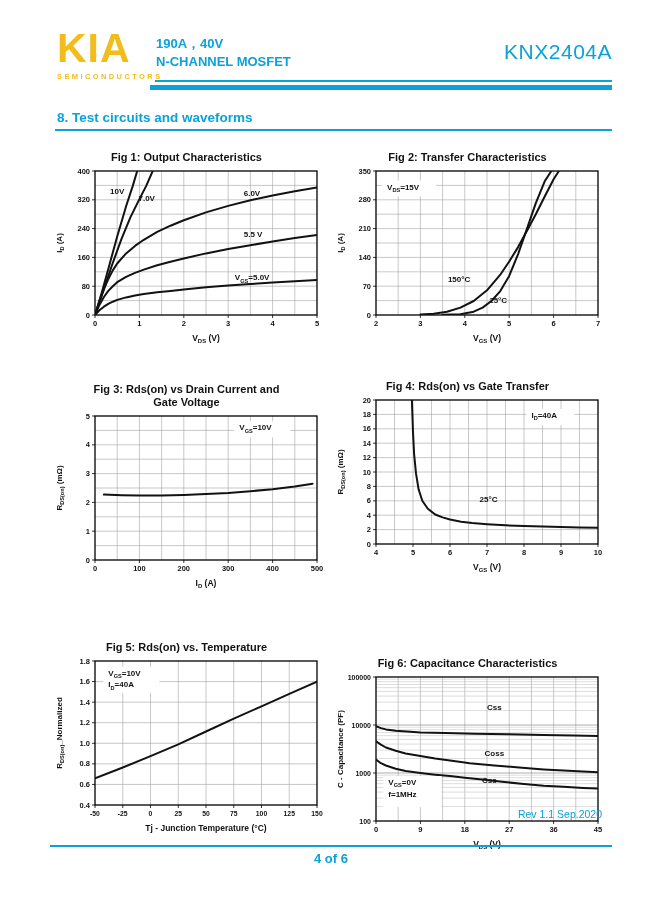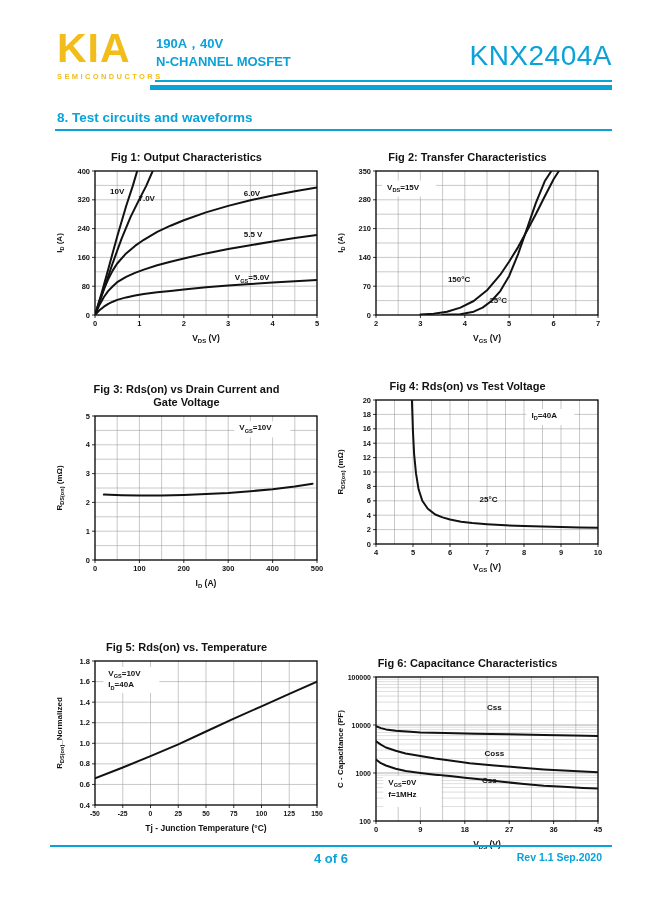--- a/index.html
+++ b/index.html
@@ -5,21 +5,21 @@
   html,body{margin:0;padding:0;}
   body{width:649px;height:917px;background:#fff;position:relative;
        font-family:"Liberation Sans",sans-serif;overflow:hidden;}
   .page{position:absolute;inset:0;}
 
   
   .hdr{position:absolute;left:57px;top:28px;right:37px;height:64px;}
   .logo{font-weight:900;font-size:41px;line-height:1;color:var(--yellow);letter-spacing:1px;}
   .logo-sub{font-weight:700;font-size:7.5px;letter-spacing:2.4px;color:var(--yellow);margin-top:3px;}
   .prod{position:absolute;left:99px;top:7px;color:var(--cyan);font-weight:700;font-size:13px;line-height:1.4;}
-  .part{position:absolute;right:0;top:12px;color:var(--cyan);font-size:28px;font-weight:400;letter-spacing:0.5px;margin-left:28px;}
+  .part{position:absolute;right:0;top:12px;color:var(--cyan);font-size:21px;font-weight:400;letter-spacing:0.5px;margin-left:28px;}
   .rule1{position:absolute;left:155px;right:37px;top:80px;height:2px;background:var(--cyan);}
   .rule2{position:absolute;left:150px;right:37px;top:85px;height:5px;background:var(--cyan);}
 
   
   .sec-title{position:absolute;left:57px;top:110px;color:var(--cyan);font-weight:700;font-size:13.5px;}
   .sec-rule{position:absolute;left:55px;right:37px;top:129px;height:1.5px;background:var(--cyan);}
 
   
   .figs{position:absolute;left:46px;top:138px;width:562px;display:grid;
         grid-template-columns:281px 281px;row-gap:6px;}
@@ -27,21 +27,21 @@
   .fig-title{height:26px;display:flex;align-items:flex-end;justify-content:center;
              text-align:center;font-weight:700;font-size:11px;color:#121212;
              white-space:pre-line;line-height:1.2;margin-bottom:1px;}
   svg.chart{width:272px;height:196px;display:block;}
   svg.chart text{font-family:"Liberation Sans",sans-serif;}
 
   
   .ft-rule{position:absolute;left:50px;right:37px;top:845px;height:2px;background:var(--cyan);}
   .ft-page{position:absolute;left:50px;right:37px;top:851px;text-align:center;
            color:var(--cyan);font-weight:700;font-size:13px;}
-  .ft-rev{position:absolute;right:47px;top:851px;color:var(--cyan);font-weight:700;font-size:10.5px;}
+  .ft-rev{position:absolute;right:47px;top:808px;color:var(--cyan);font-weight:400;font-size:10.5px;}
 </style>
 </head>
 <body>
 
 <div class="page">
 
   <div class="hdr">
     <div>
       <div class="logo">KIA</div>
       <div class="logo-sub">SEMICONDUCTORS</div>
@@ -232,21 +232,21 @@
           <text x="39" y="37.3" text-anchor="end" font-size="7.5" font-weight="bold" fill="#121212">4</text>
           <line x1="41" x2="44" y1="6" y2="6" stroke="#000" stroke-width="0.8"></line>
           <text x="39" y="8.5" text-anchor="end" font-size="7.5" font-weight="bold" fill="#121212">5</text>
           <text x="155" y="176" text-anchor="middle" font-size="8.5" font-weight="bold" fill="#121212"><tspan>I</tspan><tspan dy="2.2" font-size="70%">D</tspan><tspan dy="-2.2"> (A)</tspan></text>
           <text transform="translate(11 78) rotate(-90)" text-anchor="middle" font-size="8" font-weight="bold" fill="#121212"><tspan>R</tspan><tspan dy="2.2" font-size="70%">DS(on)</tspan><tspan dy="-2.2"> (mΩ)</tspan></text>
           <rect x="183.3" y="11.400000000000006" width="56" height="16" fill="#fff"></rect>
           <text x="188.3" y="20.400000000000006" text-anchor="start" font-size="8" font-weight="bold" fill="#121212"><tspan>V</tspan><tspan dy="2.2" font-size="70%">GS</tspan><tspan dy="-2.2">=10V</tspan></text>
         </svg>
     </figure>
     <figure class="fig" style="margin:0">
-      <figcaption class="fig-title">Fig 4: Rds(on) vs Test Voltage</figcaption>
+      <figcaption class="fig-title">Fig 4: Rds(on) vs Gate Transfer</figcaption>
       <svg class="chart" viewBox="0 0 272 196">
           <line x1="62.5" x2="62.5" y1="6" y2="150" stroke="#9b9b9b" stroke-width="0.55"></line>
           <line x1="81" x2="81" y1="6" y2="150" stroke="#9b9b9b" stroke-width="0.55"></line>
           <line x1="99.5" x2="99.5" y1="6" y2="150" stroke="#9b9b9b" stroke-width="0.55"></line>
           <line x1="118" x2="118" y1="6" y2="150" stroke="#9b9b9b" stroke-width="0.55"></line>
           <line x1="136.5" x2="136.5" y1="6" y2="150" stroke="#9b9b9b" stroke-width="0.55"></line>
           <line x1="155" x2="155" y1="6" y2="150" stroke="#9b9b9b" stroke-width="0.55"></line>
           <line x1="173.5" x2="173.5" y1="6" y2="150" stroke="#9b9b9b" stroke-width="0.55"></line>
           <line x1="192" x2="192" y1="6" y2="150" stroke="#9b9b9b" stroke-width="0.55"></line>
           <line x1="210.5" x2="210.5" y1="6" y2="150" stroke="#9b9b9b" stroke-width="0.55"></line>

